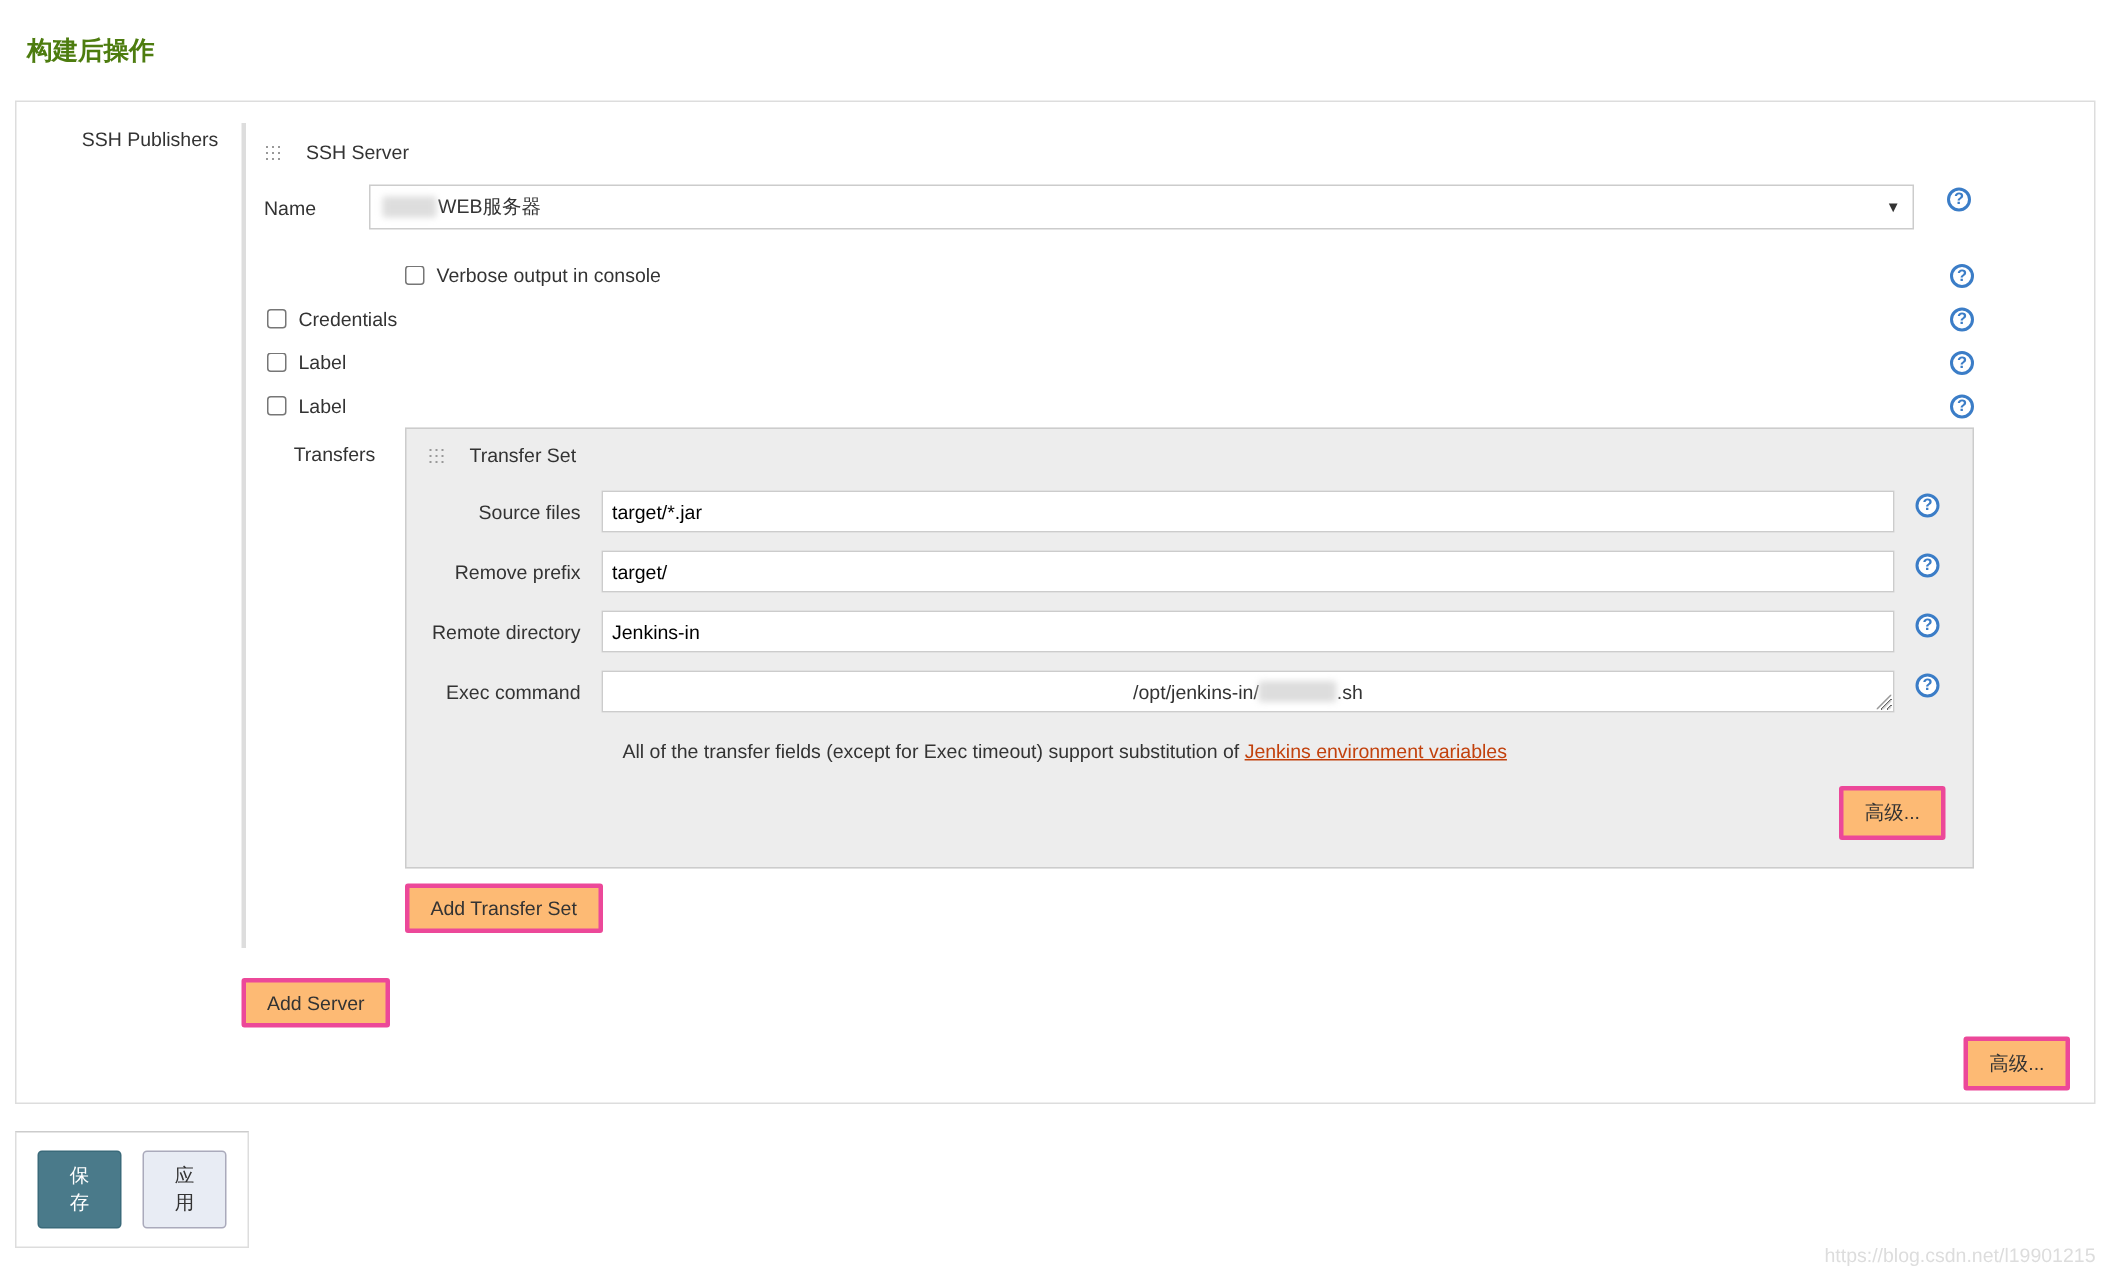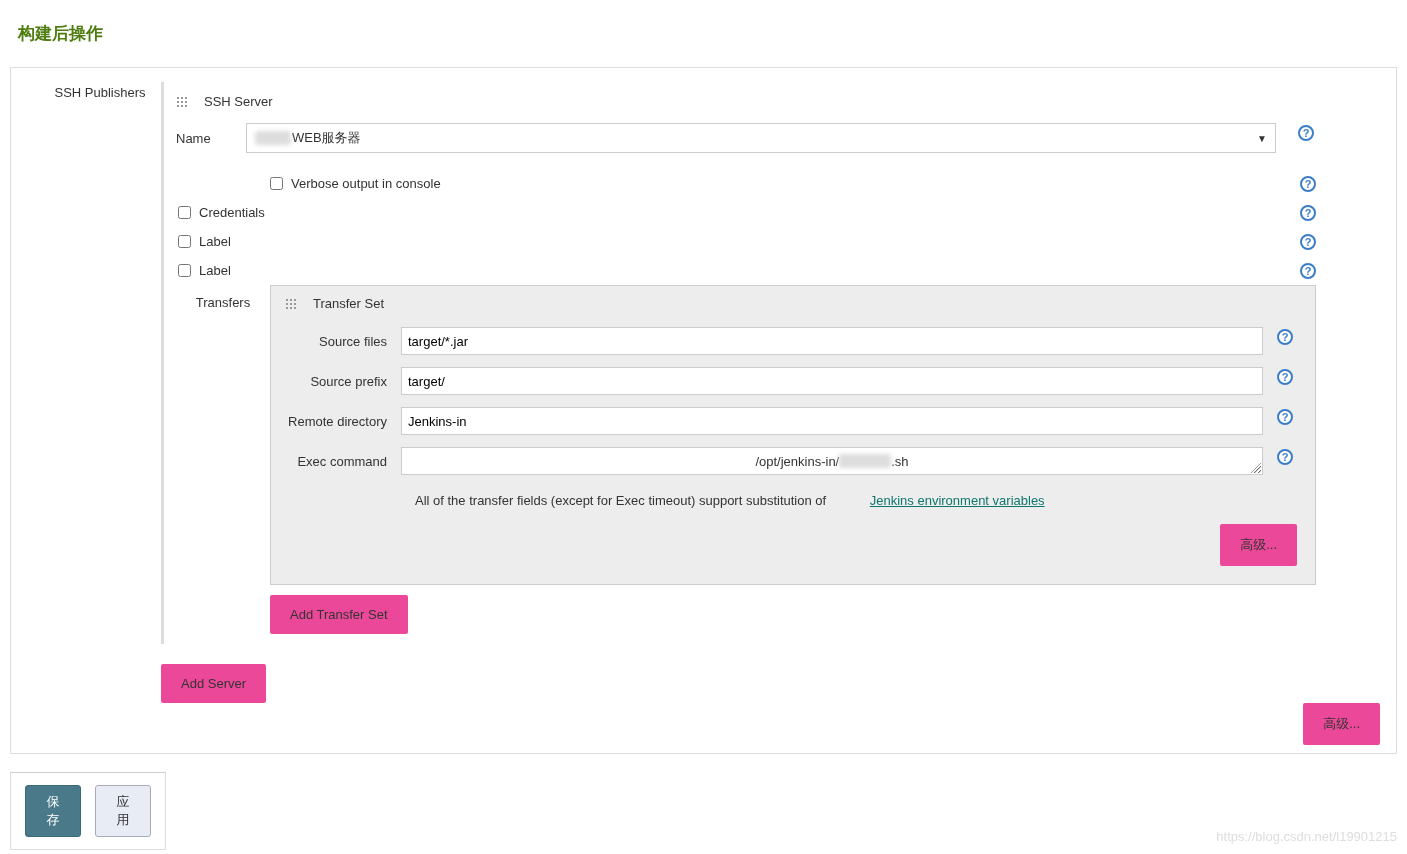--- a/index.html
+++ b/index.html
@@ -40,25 +40,25 @@
   
   .transfer-set-box { border: 1px solid #ccc; background: #ededed; padding: 10px 0 14px 0; }
   .ts-header { display: flex; align-items: center; gap: 8px; padding: 0 0 10px 14px; color: #333; text-align: center; }
   
   .ts-row { display: flex; align-items: center; padding: 6px 0; position: relative; }
   .ts-row .ts-label { width: 130px; text-align: right; padding-right: 14px; color: #333; flex-shrink: 0; }
   .ts-row .ts-control { flex: 1; padding-right: 52px; }
   .ts-row .help-ts { position: absolute; right: 22px; top: 8px; }
   
   .note-row { padding: 12px 52px 12px 144px; color: #333; }
-  .note-row a { color: #0f766e; text-decoration: underline; margin-left: 40px; }
+  .note-row a { color: #c2410c; text-decoration: underline; }
   
   .adv-row { text-align: right; padding: 4px 18px 4px 0; }
   
-  .btn { display: inline-block; background: #ec4899; border: 6px solid #ec4899; color: #333; padding: 6px 14px; font-size: 13px; cursor: pointer; border-radius: 2px; }
+  .btn { display: inline-block; background: #fdba74; border: 3px solid #ec4899; color: #333; padding: 6px 14px; font-size: 13px; cursor: pointer; border-radius: 2px; }
   
   .add-transfer-row { padding: 10px 0 10px 0; }
   
   .add-server-row { padding: 12px 0 0 150px; }
   
   .bottom-adv-row { text-align: right; padding: 14px 16px 0 0; position: absolute; bottom: 8px; right: 0; }
   
   .footer-bar { background: #fff; border: 1px solid #ddd; border-top: 1px solid #ccc; margin: 18px 0 0 10px; padding: 12px 14px; display: inline-flex; gap: 14px; width: 156px; align-items: flex-end; }
   .btn-primary { background: #4a7a8a; color: #fff; border: 1px solid #3a6a7a; padding: 7px 16px; cursor: pointer; border-radius: 3px; font-size: 13px; }
   .btn-secondary { background: #e8ecf4; color: #333; border: 1px solid #aab; padding: 7px 16px; cursor: pointer; border-radius: 3px; font-size: 13px; }
@@ -132,21 +132,21 @@
                   <span class="drag-handle"></span>
                   <span>Transfer Set</span>
                 </div>
 
                 <div class="ts-row">
                   <div class="ts-label">Source files</div>
                   <div class="ts-control"><input type="text" class="jenkins-input" value="target/*.jar" style=""></div>
                   <span class="help-icon help-ts">?</span>
                 </div>
                 <div class="ts-row">
-                  <div class="ts-label">Source prefix</div>
+                  <div class="ts-label">Remove prefix</div>
                   <div class="ts-control"><input type="text" class="jenkins-input" value="target/" style=""></div>
                   <span class="help-icon help-ts">?</span>
                 </div>
                 <div class="ts-row">
                   <div class="ts-label">Remote directory</div>
                   <div class="ts-control"><input type="text" class="jenkins-input" value="Jenkins-in" style=""></div>
                   <span class="help-icon help-ts">?</span>
                 </div>
                 <div class="ts-row">
                   <div class="ts-label">Exec command</div>

